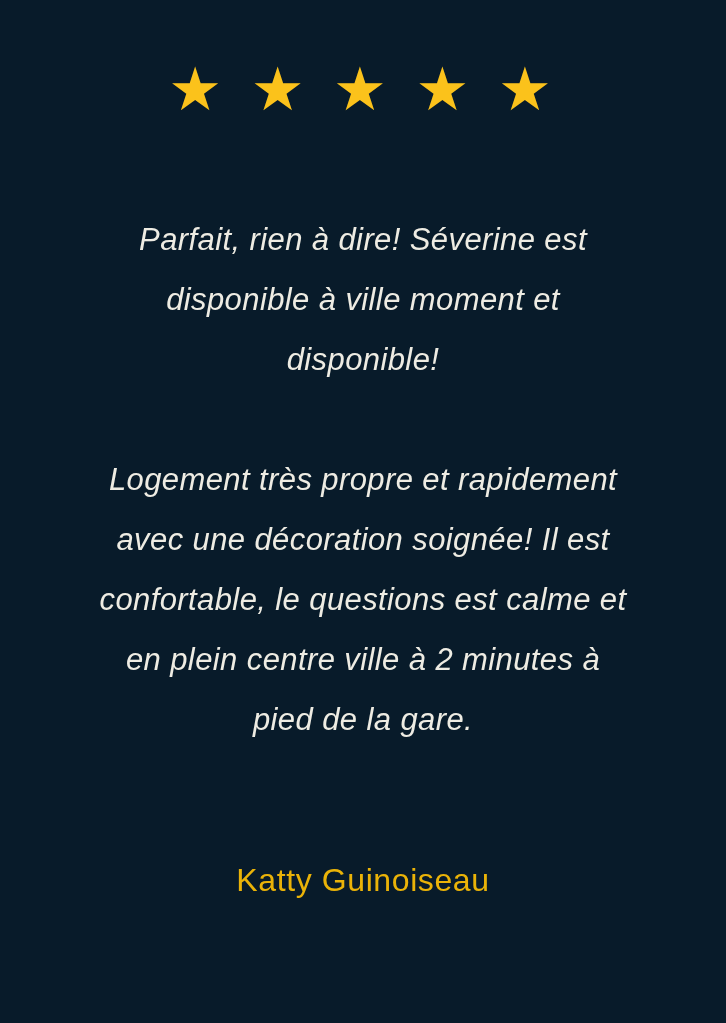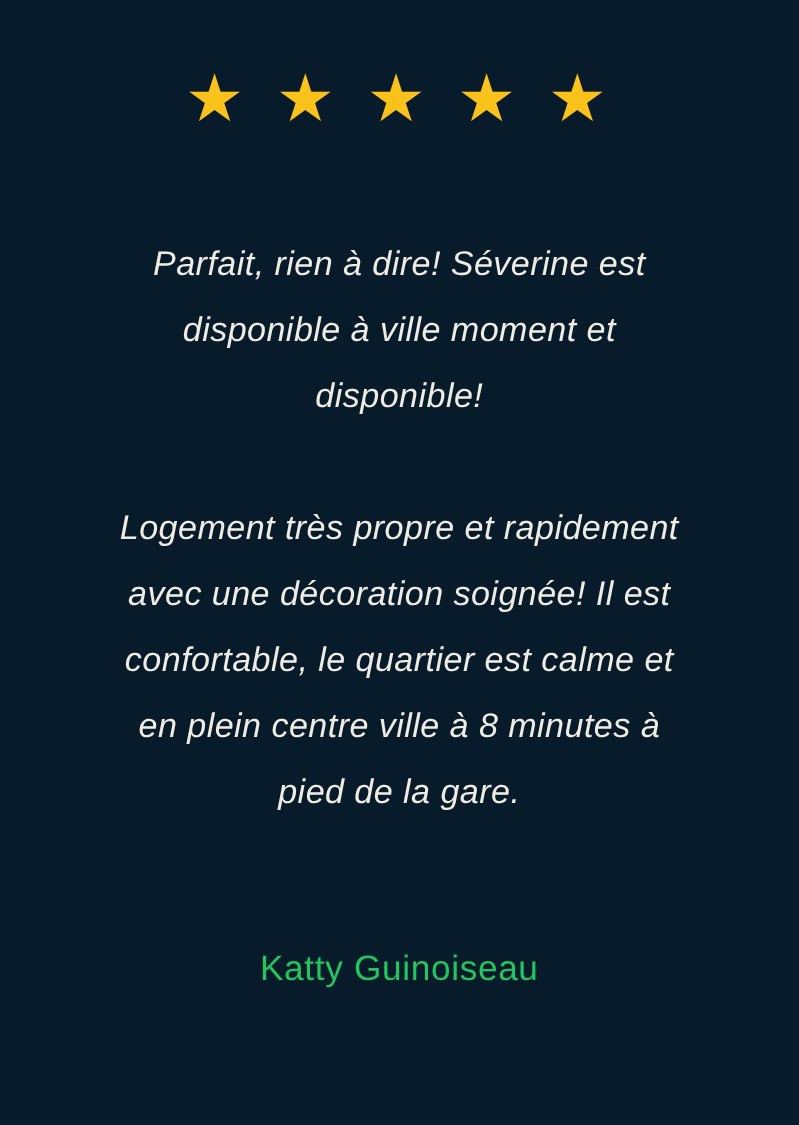--- a/index.html
+++ b/index.html
@@ -49,21 +49,21 @@
   }
   .review-paragraph.second {
     margin-top: 60px;
   }
   .review-line {
     white-space: nowrap;
   }
   .reviewer {
     margin-top: 100px;
     text-align: center;
-    color: #22c55e;
+    color: #eab308;
     font-size: 32px;
     line-height: 60px;
     letter-spacing: 0.6px;
     white-space: nowrap;
   }
 </style>
 </head>
 <body>
 
 <div class="card">
@@ -78,20 +78,20 @@
 
   <div class="review-paragraph first">
     <div class="review-line">Parfait, rien à dire! Séverine est</div>
     <div class="review-line">disponible à ville moment et</div>
     <div class="review-line">disponible!</div>
   </div>
 
   <div class="review-paragraph second">
     <div class="review-line">Logement très propre et rapidement</div>
     <div class="review-line">avec une décoration soignée! Il est</div>
-    <div class="review-line">confortable, le quartier est calme et</div>
-    <div class="review-line">en plein centre ville à 8 minutes à</div>
+    <div class="review-line">confortable, le questions est calme et</div>
+    <div class="review-line">en plein centre ville à 2 minutes à</div>
     <div class="review-line">pied de la gare.</div>
   </div>
 
   <div class="reviewer">Katty Guinoiseau</div>
 
 </div>
 
 </body></html>

